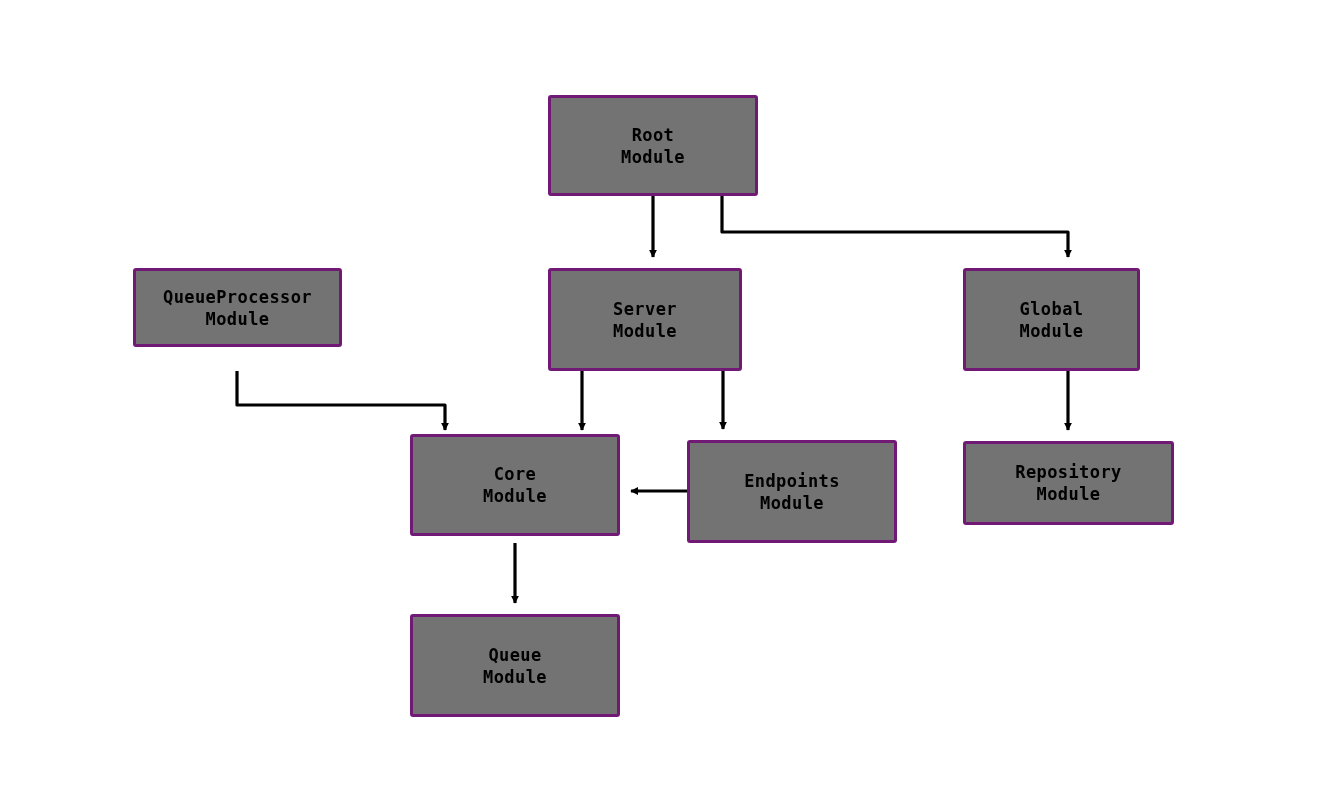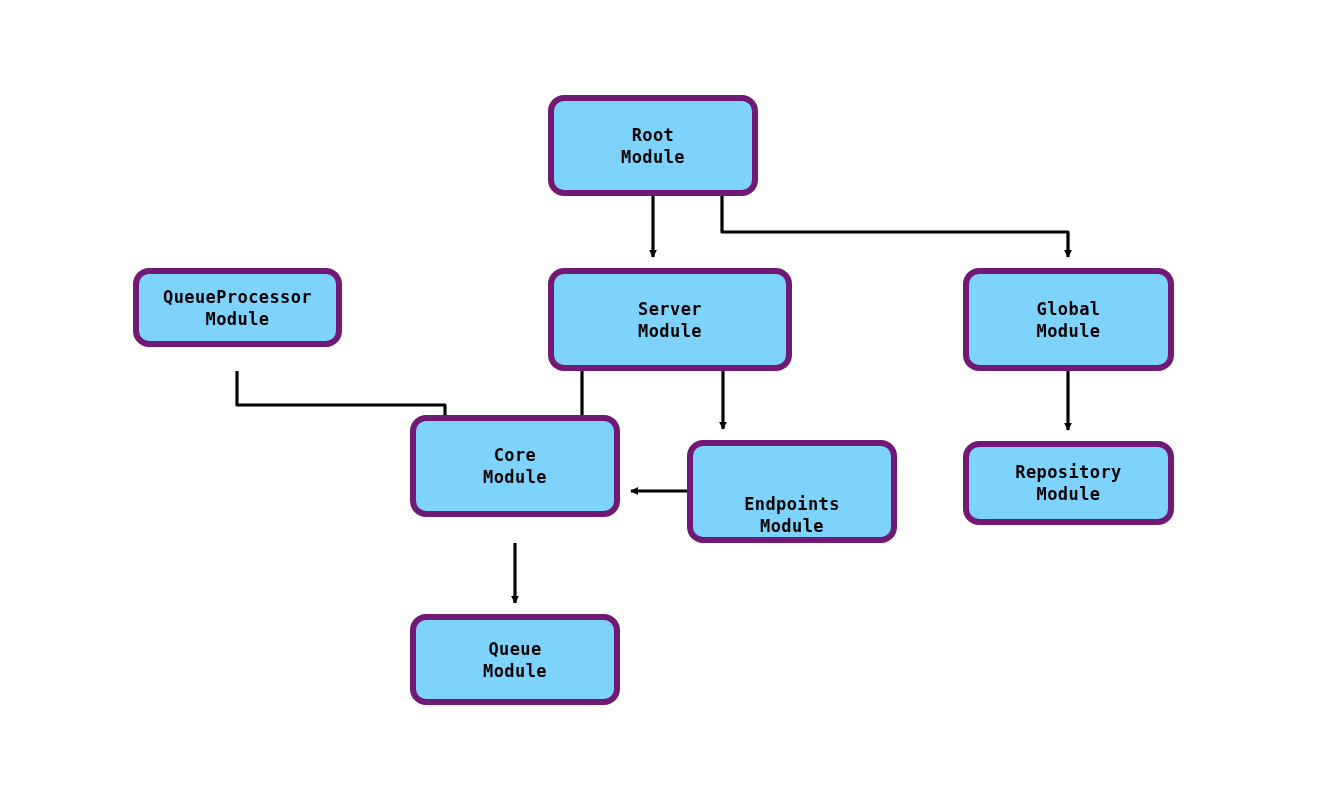--- a/index.html
+++ b/index.html
@@ -22,23 +22,23 @@
   #edge-layer {
     position: absolute;
     top: 0;
     left: 0;
     width: 1337px;
     height: 809px;
   }
   .node {
     position: absolute;
     box-sizing: border-box;
-    background: #7dd3fc;
-    border: 6px solid #701a75;
-    border-radius: 16px;
+    background: #737373;
+    border: 3px solid #701a75;
+    border-radius: 3px;
     display: flex;
     flex-direction: column;
     align-items: center;
     justify-content: center;
     z-index: 5;
   }
   .node-label {
     font-family: "DejaVu Sans Mono", "Liberation Mono", monospace;
     font-size: 17px;
     line-height: 22px;
@@ -75,43 +75,43 @@
   <div class="node" style="left:548px; top:95px; width:210px; height:101px;">
     <span class="node-label">Root</span>
     <span class="node-label">Module</span>
   </div>
 
   <div class="node" style="left:133px; top:268px; width:209px; height:79px;">
     <span class="node-label">QueueProcessor</span>
     <span class="node-label">Module</span>
   </div>
 
-  <div class="node" style="left:548px; top:268px; width:244px; height:103px;">
+  <div class="node" style="left:548px; top:268px; width:194px; height:103px;">
     <span class="node-label">Server</span>
     <span class="node-label">Module</span>
   </div>
 
-  <div class="node" style="left:963px; top:268px; width:211px; height:103px;">
+  <div class="node" style="left:963px; top:268px; width:177px; height:103px;">
     <span class="node-label">Global</span>
     <span class="node-label">Module</span>
   </div>
 
-  <div class="node" style="left:410px; top:415px; width:210px; height:102px;">
+  <div class="node" style="left:410px; top:434px; width:210px; height:102px;">
     <span class="node-label">Core</span>
     <span class="node-label">Module</span>
   </div>
 
-  <div class="node" style="left:687px; top:440px; width:210px; height:103px;justify-content:flex-end;">
+  <div class="node" style="left:687px; top:440px; width:210px; height:103px;">
     <span class="node-label">Endpoints</span>
     <span class="node-label">Module</span>
   </div>
 
   <div class="node" style="left:963px; top:441px; width:211px; height:84px;">
     <span class="node-label">Repository</span>
     <span class="node-label">Module</span>
   </div>
 
-  <div class="node" style="left:410px; top:614px; width:210px; height:91px;">
+  <div class="node" style="left:410px; top:614px; width:210px; height:103px;">
     <span class="node-label">Queue</span>
     <span class="node-label">Module</span>
   </div>
 
 </div>
 
 </body></html>

